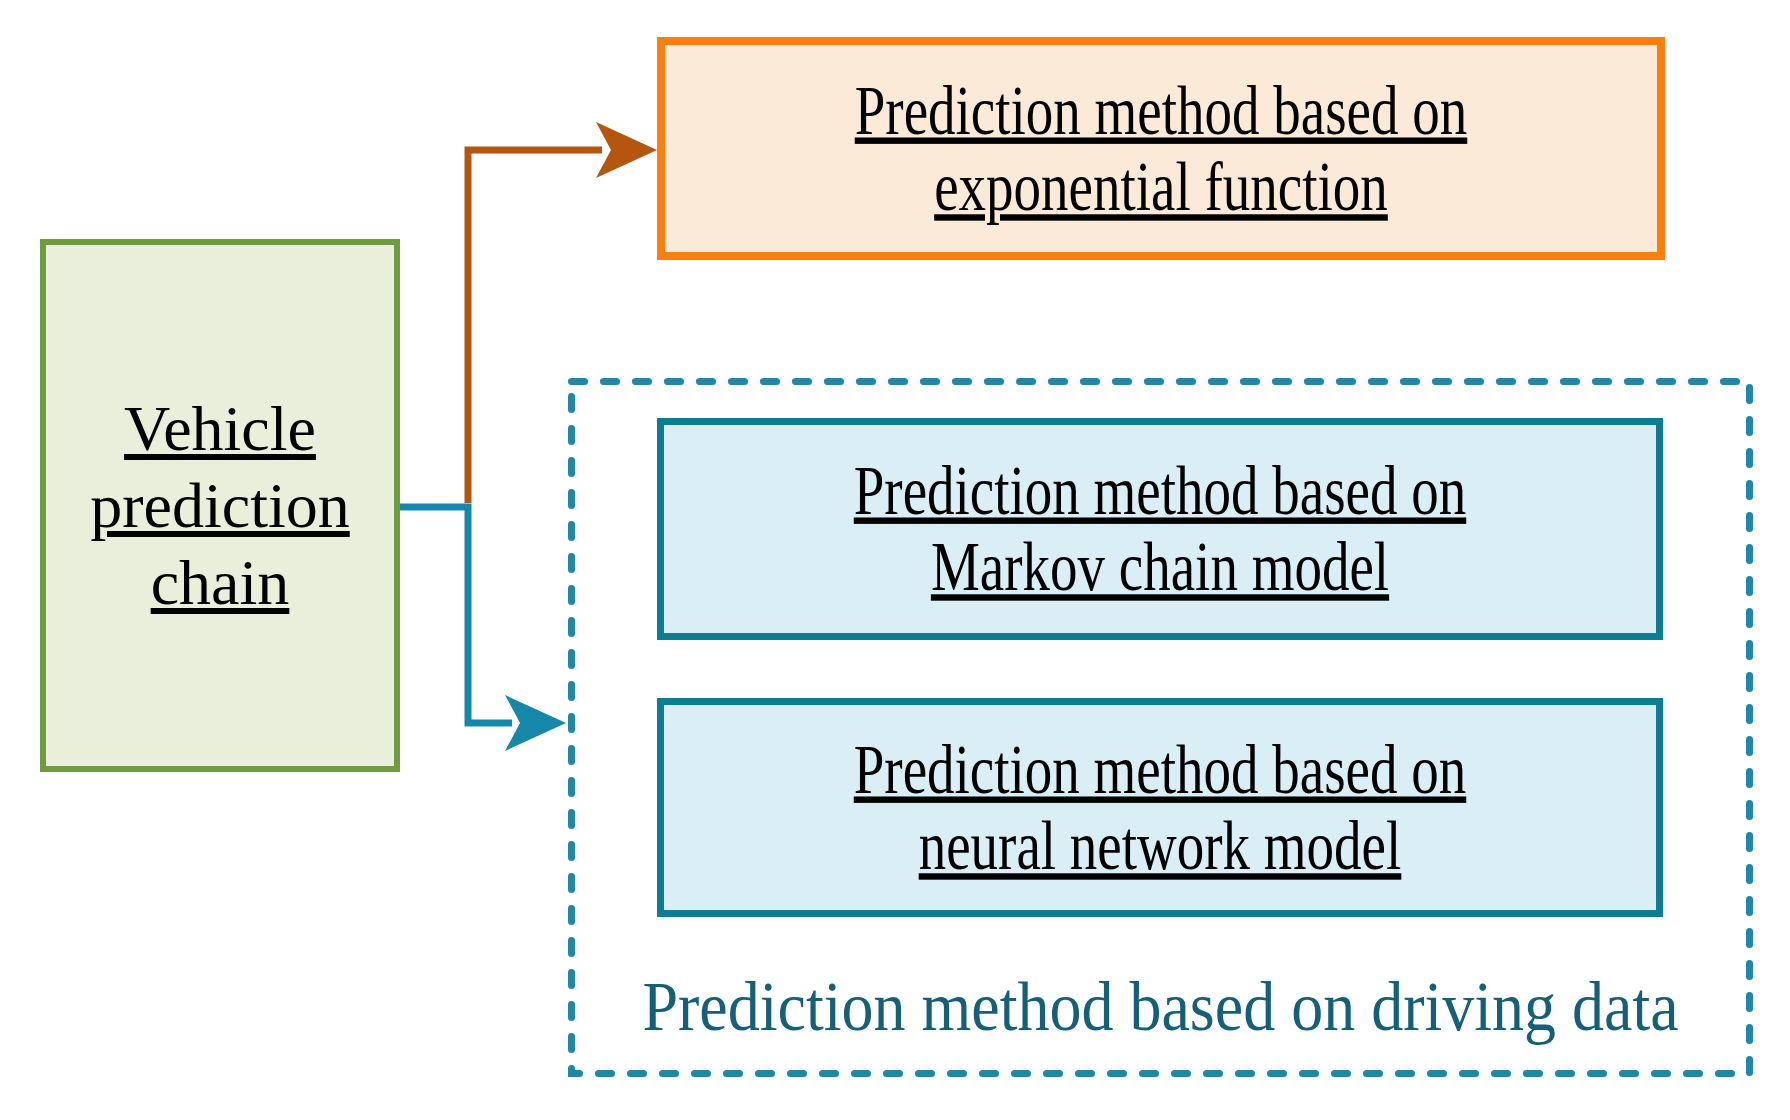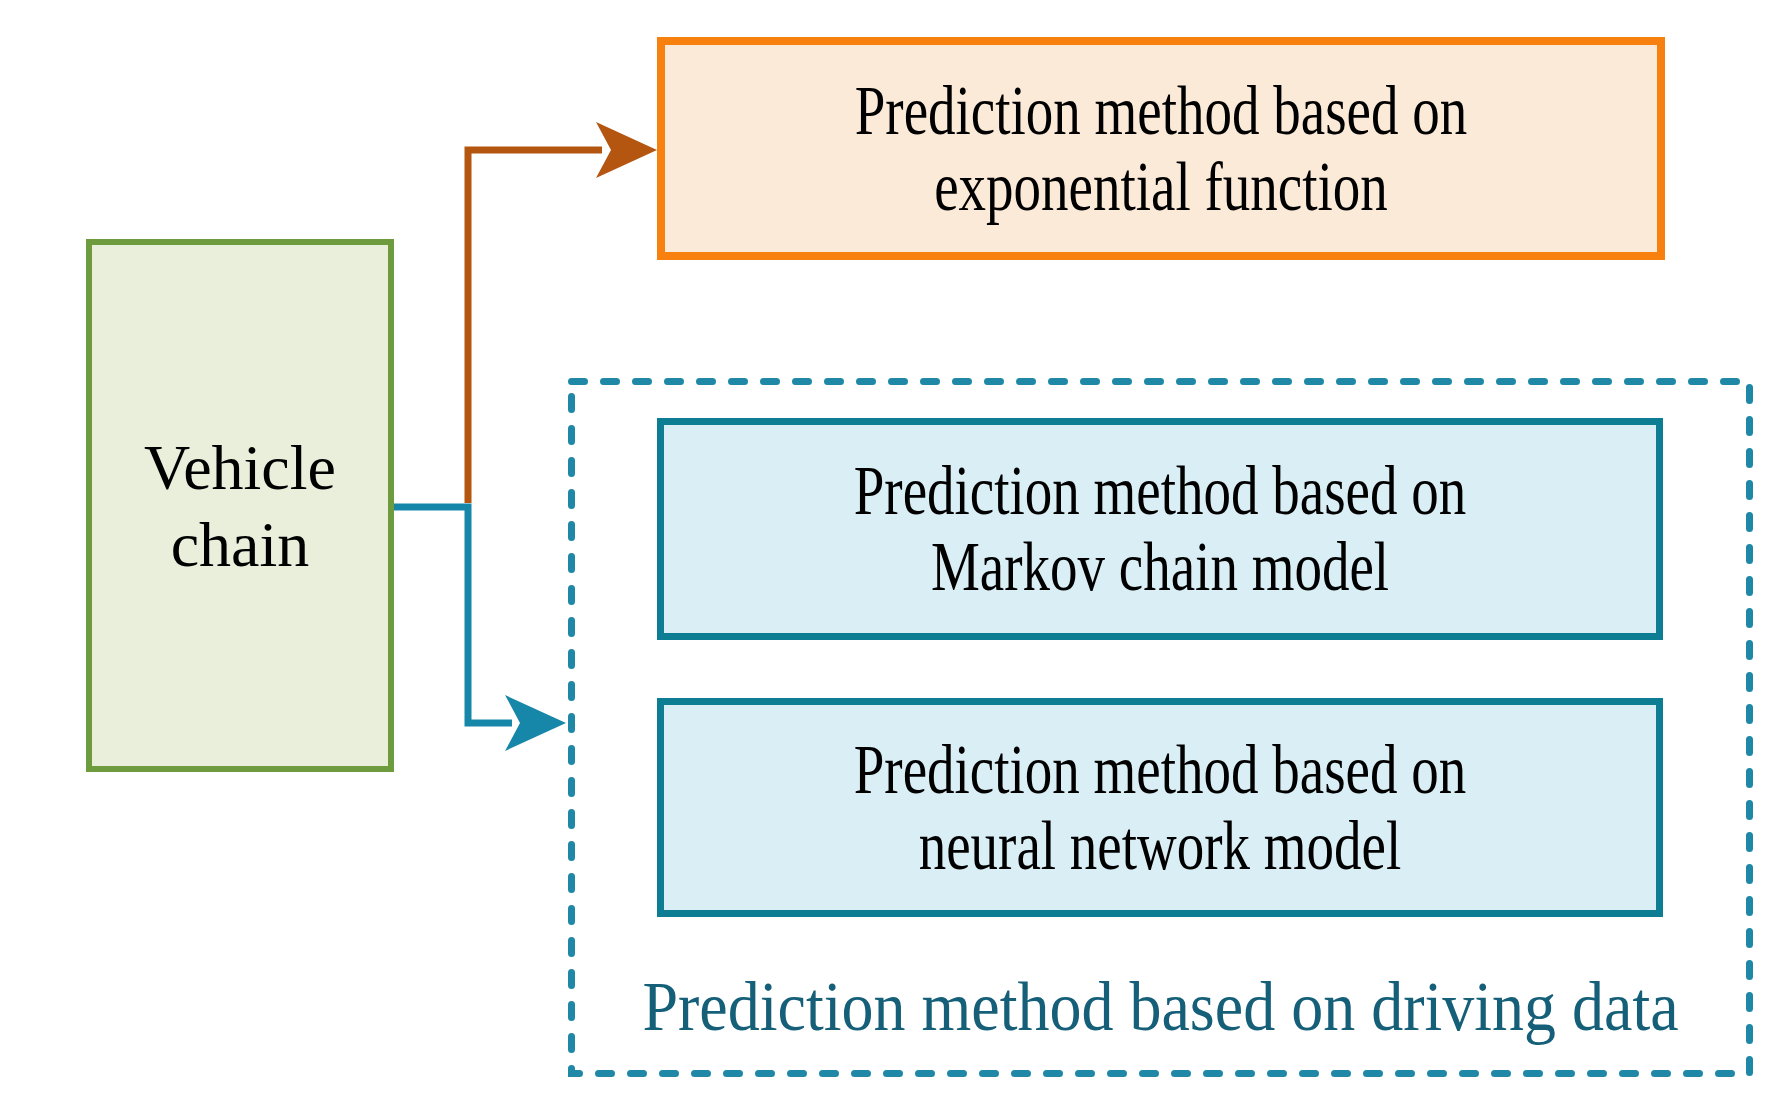--- a/index.html
+++ b/index.html
@@ -9,26 +9,26 @@
     background:#ffffff;
     font-family:"Liberation Serif","DejaVu Serif",serif;
     overflow:hidden;
   }
   #connector-layer{
     position:absolute;left:0;top:0;width:1790px;height:1120px;z-index:0;
   }
   .box{
     position:absolute;z-index:1;
     display:flex;flex-direction:column;align-items:center;justify-content:center;
-    text-align:center;box-sizing:border-box;color:#000000;
+    text-align:center;box-sizing:border-box;color:#000000;text-decoration:underline;
   }
   #root-box{
-    left:40px;top:239px;width:308px;height:533px;
+    left:40px;top:239px;width:360px;height:533px;
     background:#eaefdc;border:6px solid #6f9b3f;
-    font-size:64px;line-height:77px;margin-left:46px;
+    font-size:64px;line-height:77px;
   }
   #exp-box{
     left:657px;top:37px;width:1008px;height:223px;
     background:#fcead9;border:8px solid #f8800f;
   }
   #markov-box{
     left:657px;top:418px;width:1006px;height:222px;
     background:#d9eef5;border:7px solid #0d7d94;
   }
   #neural-box{
@@ -58,20 +58,21 @@
 
     <polyline points="376,507 468,507 468,723 512,723" fill="none" stroke="#1687a8" stroke-width="7"></polyline>
     <path d="M566,723 L505,695 L520,723 L505,751 Z" fill="#1687a8"></path>
 
     <polyline points="468,503 468,150 602,150" fill="none" stroke="#b4560f" stroke-width="7"></polyline>
     <path d="M657,150 L596,122 L611,150 L596,178 Z" fill="#b4560f"></path>
   </svg>
 
   <div id="root-box" class="box">
     <div>Vehicle</div>
+    <div>prediction</div>
     <div>chain</div>
   </div>
 
   <div id="exp-box" class="box">
     <div class="tallText">
       <div>Prediction method based on</div>
       <div>exponential function</div>
     </div>
   </div>
 

